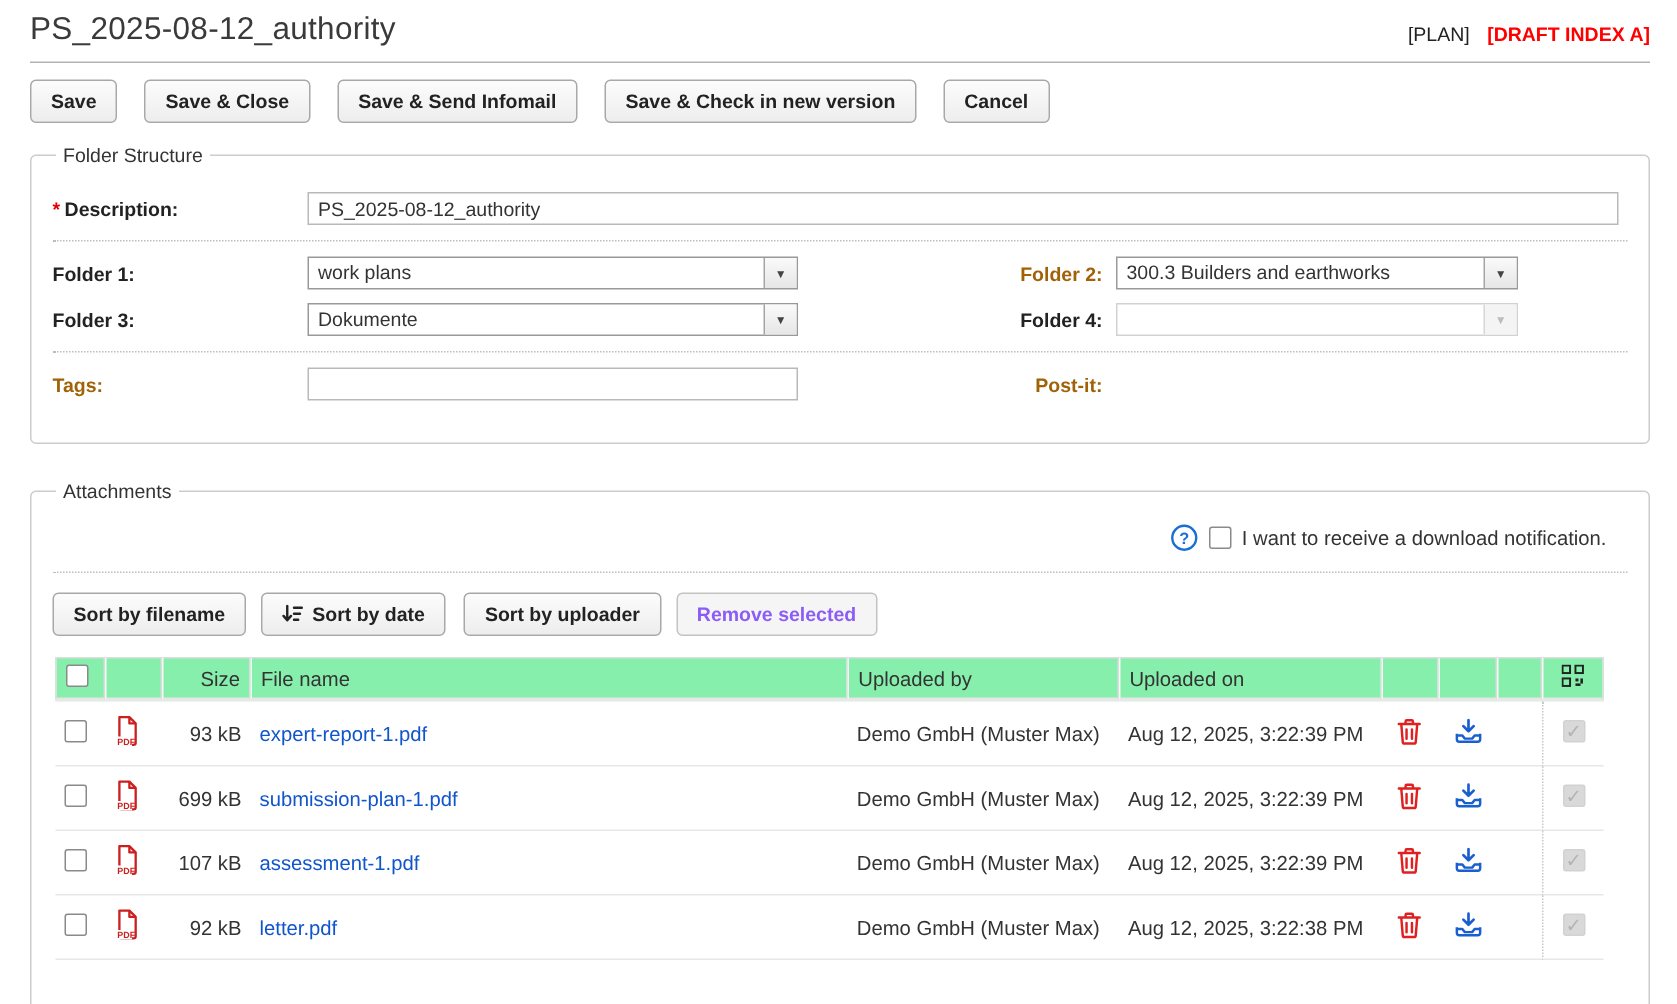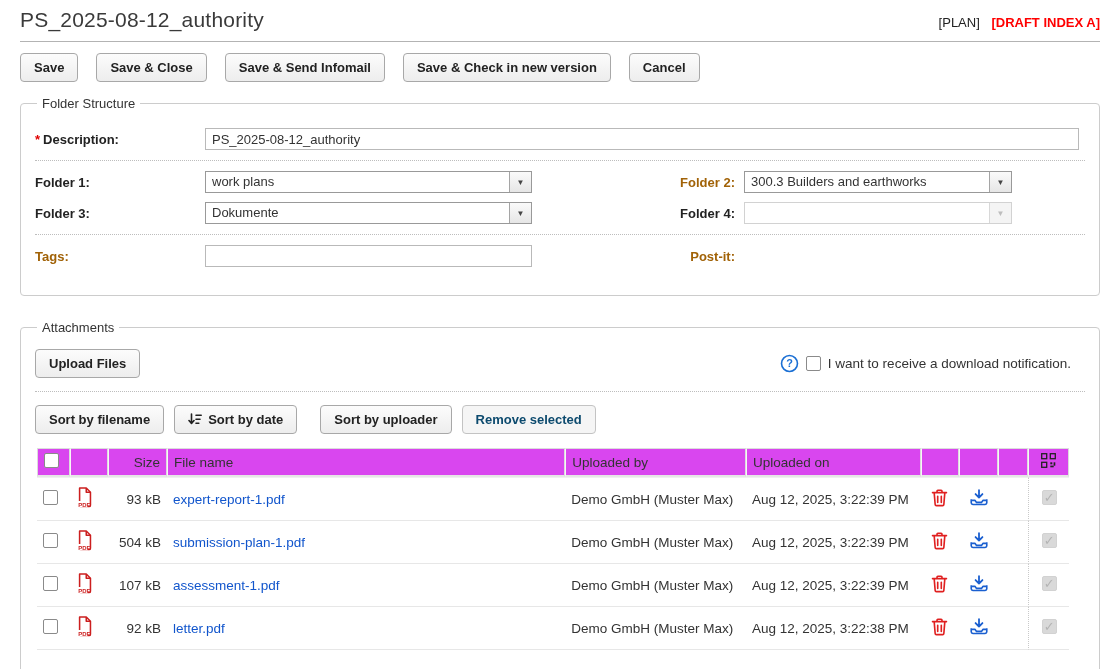--- a/index.html
+++ b/index.html
@@ -12,21 +12,21 @@
   .page-title { font-size:21px; font-weight:normal; color:#3a3a3a; margin:4px 0 0 0; letter-spacing:.2px; }
   .badges { margin-left:auto; font-size:13px; padding-bottom:2px; white-space:nowrap; }
   .badge-plan { color:#222; }
   .badge-draft { color:#f00; font-weight:bold; margin-left:8px; }
   .title-hr { border:none; border-top:1px solid #b3b3b3; margin:9px 0 0 0; }
 
   
   .btn { display:inline-flex; align-items:center; gap:6px; font-family:inherit; font-size:13px; font-weight:bold;
          color:#222; background:linear-gradient(#fcfcfc,#ededed); border:1px solid #a8a8a8; border-radius:4px;
          padding:6px 13px; cursor:pointer; white-space:nowrap; }
-  .btn.disabled { color:#0c4a6e; border-color:#c3c3c3; background:#f5f5f5; }
+  .btn.disabled { color:#8b5cf6; border-color:#c3c3c3; background:#f5f5f5; }
   .toolbar { margin:11px 0 14px 0; display:flex; gap:18px; }
 
   
   fieldset { border:1px solid #ccc; border-radius:4px; margin:0 0 24px 0; padding:8px 14px 14px 14px; }
   legend { font-size:13px; color:#333; padding:0 5px; margin-left:2px; }
   .dotted-sep { border:none; border-top:1px dotted #bdbdbd; margin:10px 0; }
 
   
   .frow { display:flex; align-items:center; margin:9px 0; }
   .flabel { width:170px; font-weight:bold; font-size:13px; color:#222; padding-right:9px; flex:none; }
@@ -48,25 +48,25 @@
 
   
   .cb { width:15px; height:15px; border:1px solid #8a8a8a; border-radius:2px; background:#fff; display:inline-block; flex:none; }
   .cb.dis-checked { background:#d9d9d9; border-color:#d2d2d2; position:relative; }
   .cb.dis-checked::after { content:"✓"; position:absolute; left:1px; top:-1px; font-size:13px; font-weight:bold; color:#b4b4b4; }
 
   
   .upload-row { display:flex; align-items:center; margin-top:6px; }
   .notif { margin-left:auto; display:flex; align-items:center; gap:7px; font-size:13.5px; color:#333; padding-right:14px; }
   .sort-row { display:flex; gap:10px; margin:12px 0 14px 0; }
-  .sort-row .btn:nth-child(3) { margin-left:13px; }
+  .sort-row .btn:nth-child(3) { margin-left:2px; }
 
   
   table { border-collapse:separate; border-spacing:0; width:1032px; margin-left:2px; font-size:13.5px; }
-  thead th { background:#d946ef; border:1px solid #dcdcdc; border-bottom:2px solid #e6e6e6; font-weight:normal;
+  thead th { background:#86efac; border:1px solid #dcdcdc; border-bottom:2px solid #e6e6e6; font-weight:normal;
              color:#333; text-align:left; padding:4px 6px; height:26px; }
   thead th + th { border-left:1px solid #f7f7f7; }
   th.col-size, td.c-size { text-align:right; }
   tbody td { border-bottom:1px solid #e7e7e7; padding:9px 6px; height:39px; vertical-align:middle; }
   tbody tr:first-child td { border-top:1px solid #f0f0f0; }
   td.c-qr { border-left:1px dotted #c9c9c9; text-align:center; }
   th.col-qr { text-align:center; }
   a.filelink { color:#1155cc; text-decoration:none; }
   .col-cb { width:32px; } .col-ico { width:38px; } .col-size { width:58px; } .col-file { width:392px; }
   .col-by { width:178px; } .col-on { width:172px; } .col-del { width:38px; } .col-dl { width:38px; }
@@ -138,21 +138,20 @@
       <span class="flabel blue">Tags:</span>
       <input class="tinput tags-input" type="text" value="" style="">
       <span class="plabel" style="width:212px">Post-it:</span>
     </div>
   </fieldset>
 
   <fieldset style="padding-bottom:40px">
     <legend>Attachments</legend>
 
     <div class="upload-row">
-      <button class="btn">Upload Files</button>
       <div class="notif">
         <svg width="19" height="19" viewBox="0 0 20 20">
           <circle cx="10" cy="10" r="8.4" fill="none" stroke="#1a6fd4" stroke-width="1.7"></circle>
           <text x="10" y="14.2" text-anchor="middle" font-size="11.5" font-weight="bold" fill="#1a6fd4" font-family="Liberation Sans, sans-serif">?</text>
         </svg>
         <span class="cb"></span>
         <span>I want to receive a download notification.</span>
       </div>
     </div>
 
@@ -230,21 +229,21 @@
         <tr>
           <td><span class="cb"></span></td>
           <td>
             <svg width="17" height="21" viewBox="0 0 24 30">
               <path d="M5 1.5 h9.5 L20.5 7.5 V26 a2 2 0 0 1 -2 2 H7 a2 2 0 0 1 -2 -2 Z" fill="none" stroke="#cc1f1f" stroke-width="2.2" stroke-linejoin="round"></path>
               <path d="M14.5 1.5 V7.5 H20.5" fill="none" stroke="#cc1f1f" stroke-width="2.2" stroke-linejoin="round"></path>
               <rect x="2" y="20" width="15" height="9" fill="#fff"></rect>
               <text x="3" y="28" font-size="8.5" font-weight="bold" fill="#cc1f1f" font-family="Liberation Sans, sans-serif">PDF</text>
             </svg>
           </td>
-          <td class="c-size">504 kB</td>
+          <td class="c-size">699 kB</td>
           <td><a href="#" class="filelink">submission-plan-1.pdf</a></td>
           <td>Demo GmbH (Muster Max)</td>
           <td>Aug 12, 2025, 3:22:39 PM</td>
           <td class="c-del"><button class="icon-btn"><svg width="17" height="18" viewBox="0 0 20 22">
                   <path d="M1.5 4.5 h17 M7 4.5 V2.5 a1 1 0 0 1 1-1 h4 a1 1 0 0 1 1 1 V4.5 M3.5 4.5 l1.2 14.5 a1.5 1.5 0 0 0 1.5 1.4 h7.6 a1.5 1.5 0 0 0 1.5-1.4 L16.5 4.5 M7.8 9 v7.5 M12.2 9 v7.5" fill="none" stroke="#e02020" stroke-width="2" stroke-linecap="round"></path>
                 </svg></button></td>
           <td class="c-dl"><button class="icon-btn"><svg width="18" height="17" viewBox="0 0 22 20">
                   <path d="M11 1 v9 M11 10 l-4.2-4.2 M11 10 l4.2-4.2" stroke="#1a5fd0" stroke-width="2.2" fill="none" stroke-linecap="round" stroke-linejoin="round"></path>
                   <path d="M1.5 12 v4.5 a2 2 0 0 0 2 2 h15 a2 2 0 0 0 2-2 V12 M1.5 13.5 h4.5 l2 2.5 h6 l2-2.5 h4.5" stroke="#1a5fd0" stroke-width="2" fill="none" stroke-linejoin="round"></path>
                 </svg></button></td>

